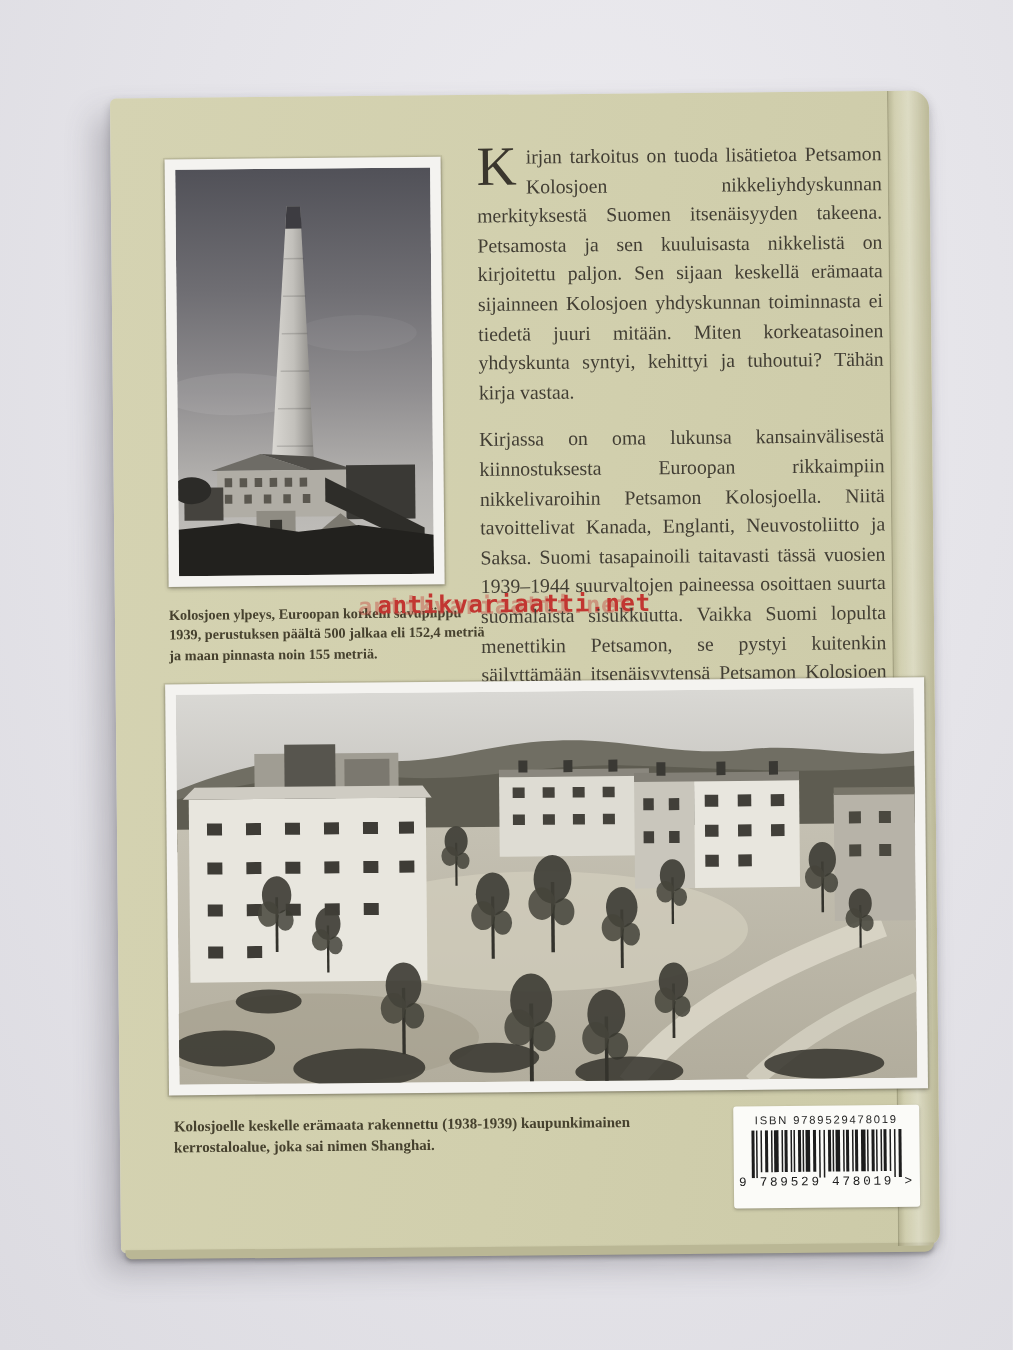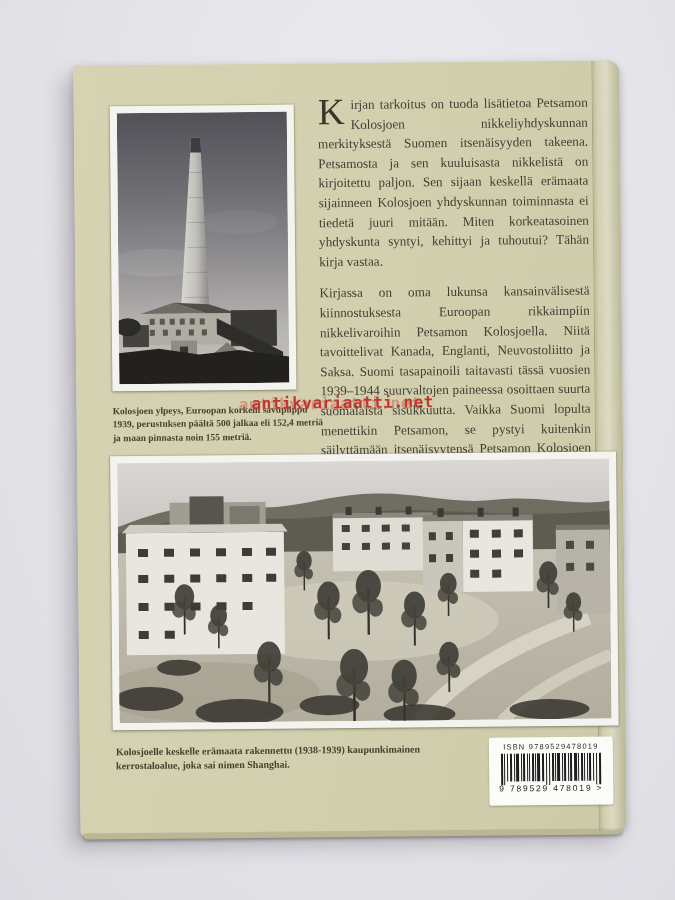--- a/index.html
+++ b/index.html
@@ -63,21 +63,21 @@
     position:absolute; left:409px; top:676px; width:124px; height:68px;
     background:#fbfbf8; border-radius:2px; box-sizing:border-box;
     display:flex; flex-direction:column; align-items:center; padding-top:5px;
     box-shadow:0 1px 2px rgba(60,58,48,0.35);
   }
   .isbn-top {
     font-family:"Liberation Sans", sans-serif; font-size:7.5px; letter-spacing:1.2px;
     color:#2a2a2a; white-space:nowrap;
   }
   .isbn-bottom {
-    font-family:Liberation Sans, sans-serif; font-size:8.5px; letter-spacing:1.8px;
+    font-family:Liberation Mono, monospace; font-size:8.5px; letter-spacing:1.8px;
     color:#1f1f1f; margin-top:-2px; white-space:nowrap;
   }
   .bars { margin-top:2px; }
 </style>
 </head>
 <body>
 
 <div class="surface">
 
   <div class="book">

